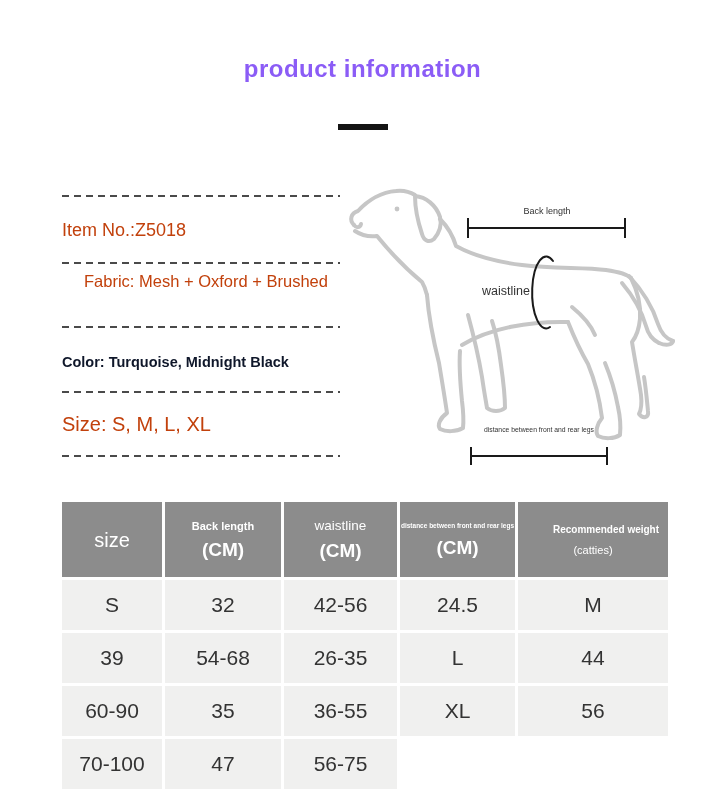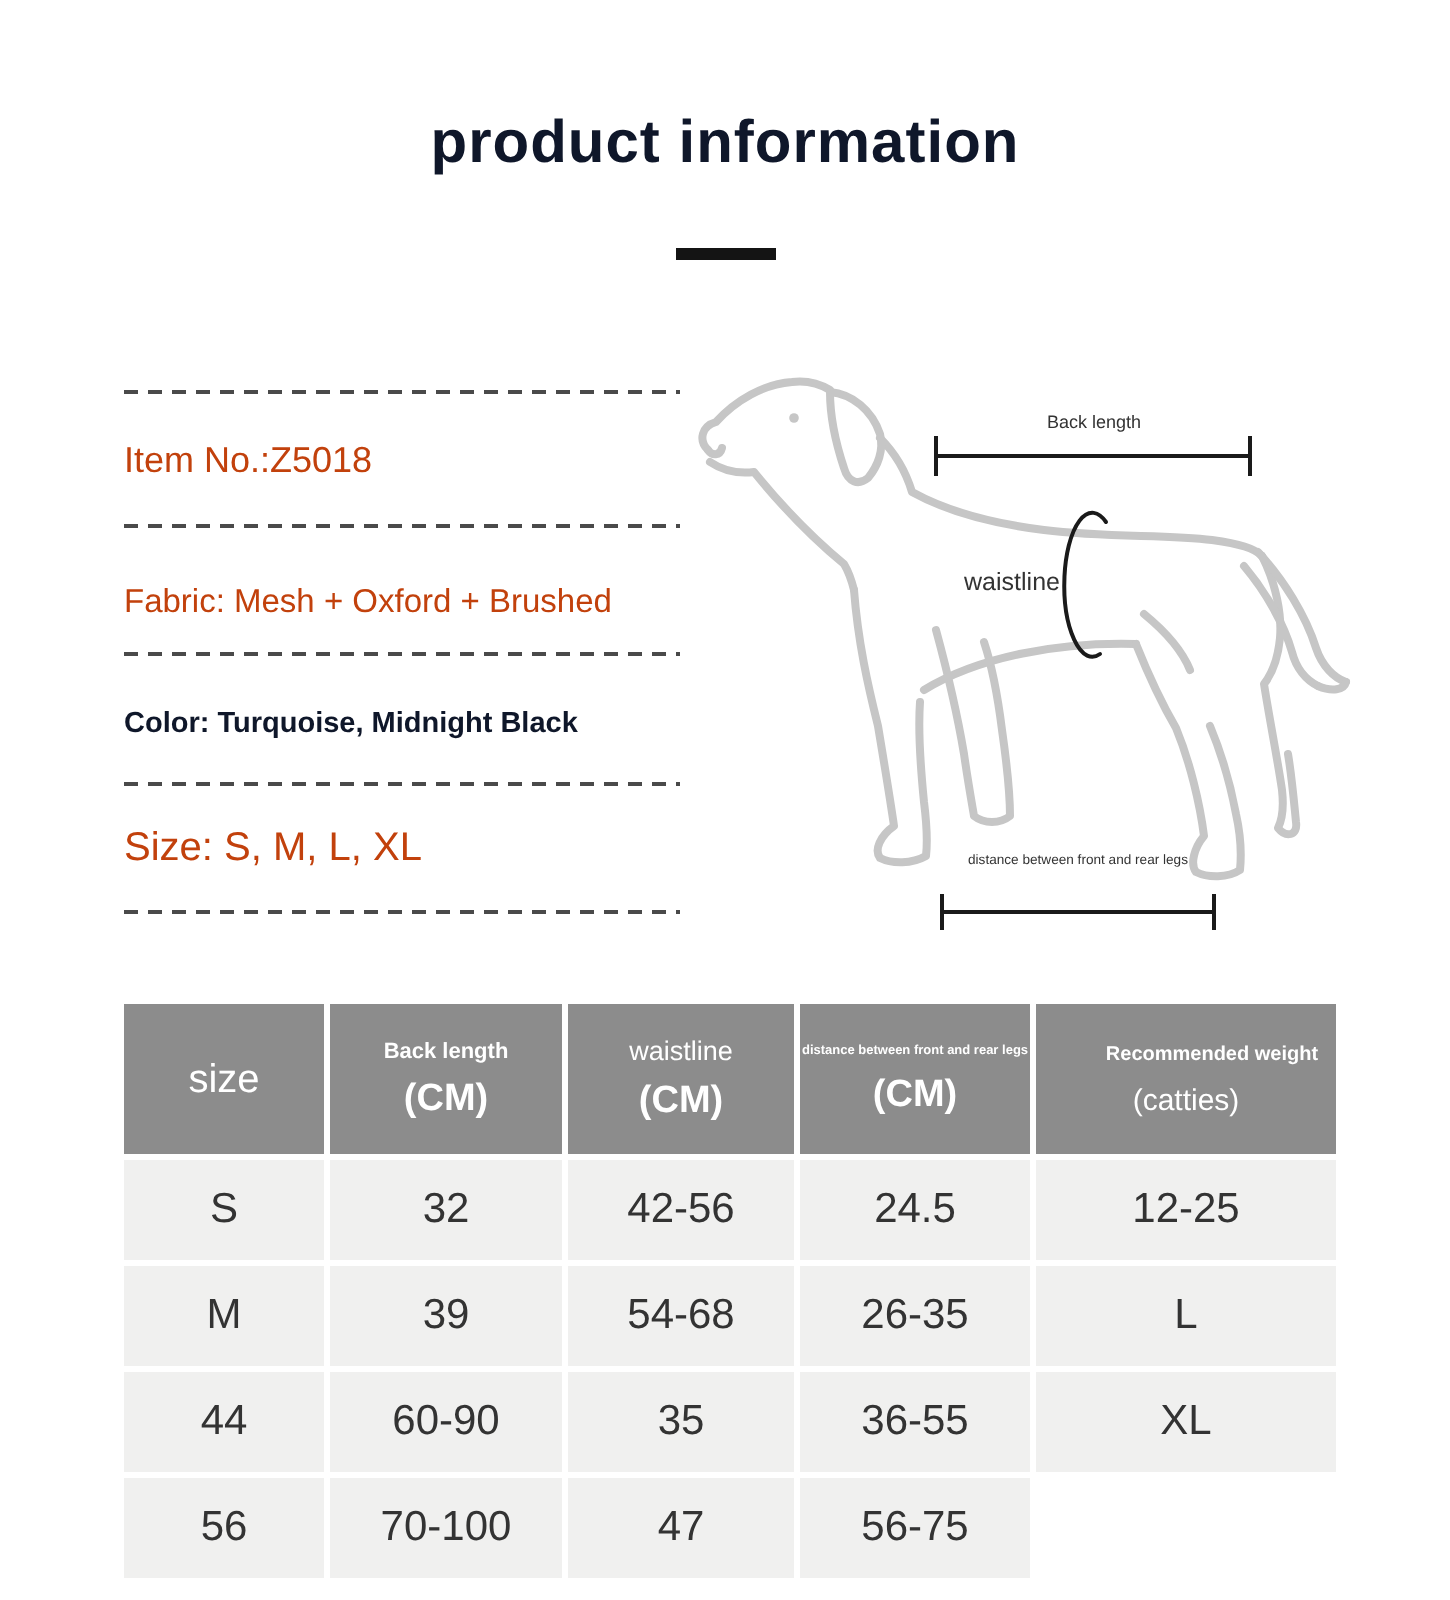--- a/index.html
+++ b/index.html
@@ -2,52 +2,52 @@
 <html><head>
 <meta charset="utf-8">
 <style>
   html,body{margin:0;padding:0;background:#ffffff;}
   .page{
     position:relative;width:725px;height:800px;background:#ffffff;overflow:hidden;
     font-family:"Liberation Sans","DejaVu Sans",sans-serif;color:#1a1a1a;
   }
   .page-title{
     position:absolute;left:0;top:55px;width:725px;margin:0;
-    text-align:center;font-size:30px;font-weight:600;letter-spacing:.5px;color:#0f172a;
+    text-align:center;font-size:24px;font-weight:600;letter-spacing:.5px;color:#8b5cf6;
   }
   .title-dash{position:absolute;left:338px;top:124px;width:50px;height:6px;background:#141414;}
   .dashed-sep{
     position:absolute;left:62px;width:278px;height:2px;
     background:repeating-linear-gradient(90deg,#4a4a4a 0 7px,transparent 7px 12px);
   }
   .sep1{top:195px}.sep2{top:262px}.sep3{top:326px}.sep4{top:391px}.sep5{top:455px}
   .info-text{position:absolute;left:62px;white-space:nowrap;color:#c2410c;}
   .info-item-no{top:220px;font-size:18px;}
-  .info-fabric{top:292px;font-size:16.5px;}
+  .info-fabric{top:272px;font-size:16.5px;margin-left:22px;}
   .info-color{top:354px;font-size:14.5px;color:#0f172a;font-weight:bold;}
   .info-size{top:413px;font-size:20px;}
   .dog-diagram{position:absolute;left:340px;top:175px;width:380px;height:310px;}
   .dog-stroke{stroke:#c6c6c6;stroke-width:4;fill:none;stroke-linecap:round;stroke-linejoin:round;}
   .measure{stroke:#1a1a1a;stroke-width:2;fill:none;}
   .svg-label{font-family:"Liberation Sans","DejaVu Sans",sans-serif;fill:#333;}
   .size-table{
     position:absolute;left:62px;top:502px;width:606px;
     display:grid;grid-template-columns:100px 116px 113px 115px 150px;
     grid-template-rows:75px 50px 50px 50px 50px;gap:3px;background:#ffffff;
   }
   .th{background:#8c8c8c;color:#ffffff;display:flex;flex-direction:column;
       align-items:center;justify-content:center;text-align:center;}
   .th .lbl{line-height:1.1;}
   .th-size{font-size:20px;font-weight:500;}
   .th-c2 .lbl{font-size:11px;font-weight:700;}
   .th-c3 .lbl{font-size:13.5px;font-weight:400;}
   .th-c4 .lbl{font-size:6.5px;font-weight:700;white-space:nowrap;}
   .th-c5 .lbl{font-size:10px;font-weight:700;margin-left:26px;}
   .th .unit{font-size:19px;font-weight:700;margin-top:8px;line-height:1;}
-  .th-c5 .unit{font-size:15px;font-weight:400;margin-top:10px;text-align:center;}
+  .th-c5 .unit{font-size:11px;font-weight:400;margin-top:10px;text-align:center;}
   .td{background:#f0f0ef;color:#333;display:flex;align-items:center;justify-content:center;
       font-size:21px;}
 </style>
 </head>
 <body>
 
 <div class="page">
 
   <h1 class="page-title">product information</h1>
   <div class="title-dash"></div>
@@ -135,21 +135,20 @@
     </div>
     <div class="th th-c5">
       <span class="lbl">Recommended weight</span>
       <span class="unit">(catties)</span>
     </div>
 
     <div class="td">S</div>
     <div class="td">32</div>
     <div class="td">42-56</div>
     <div class="td">24.5</div>
-    <div class="td">12-25</div>
 
     <div class="td">M</div>
     <div class="td">39</div>
     <div class="td">54-68</div>
     <div class="td">26-35</div>
 
     <div class="td">L</div>
     <div class="td">44</div>
     <div class="td">60-90</div>
     <div class="td">35</div>

